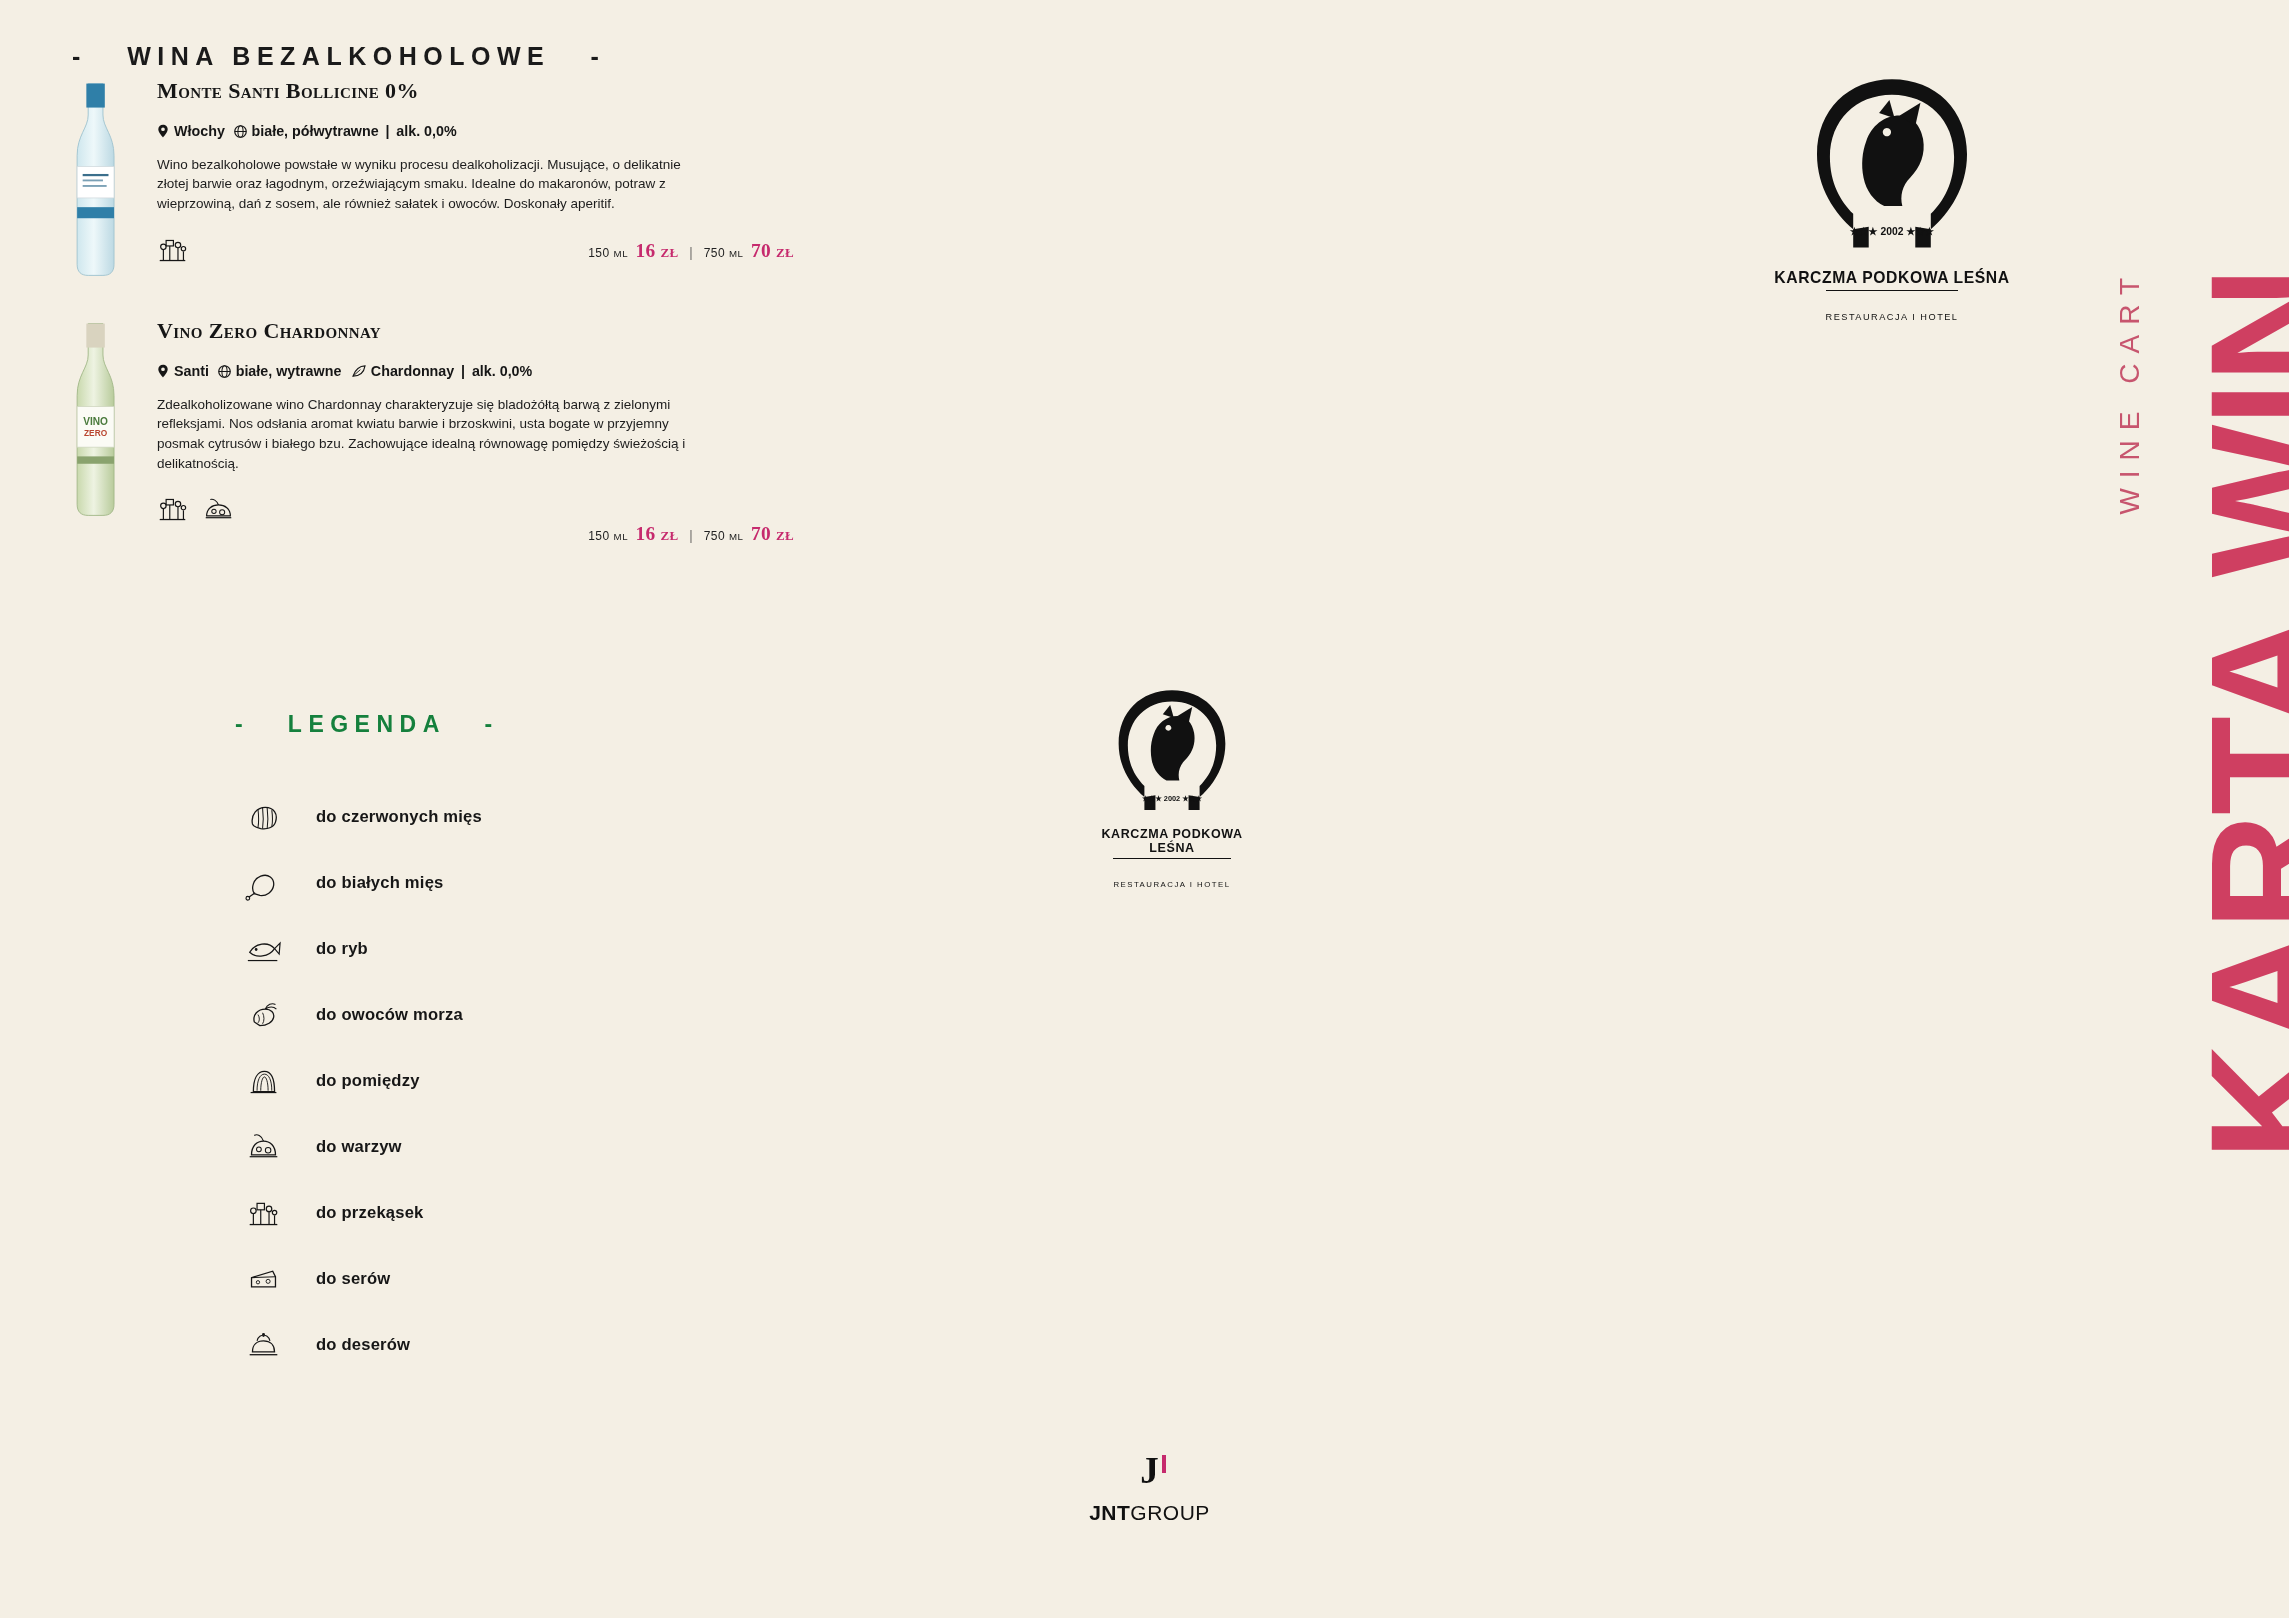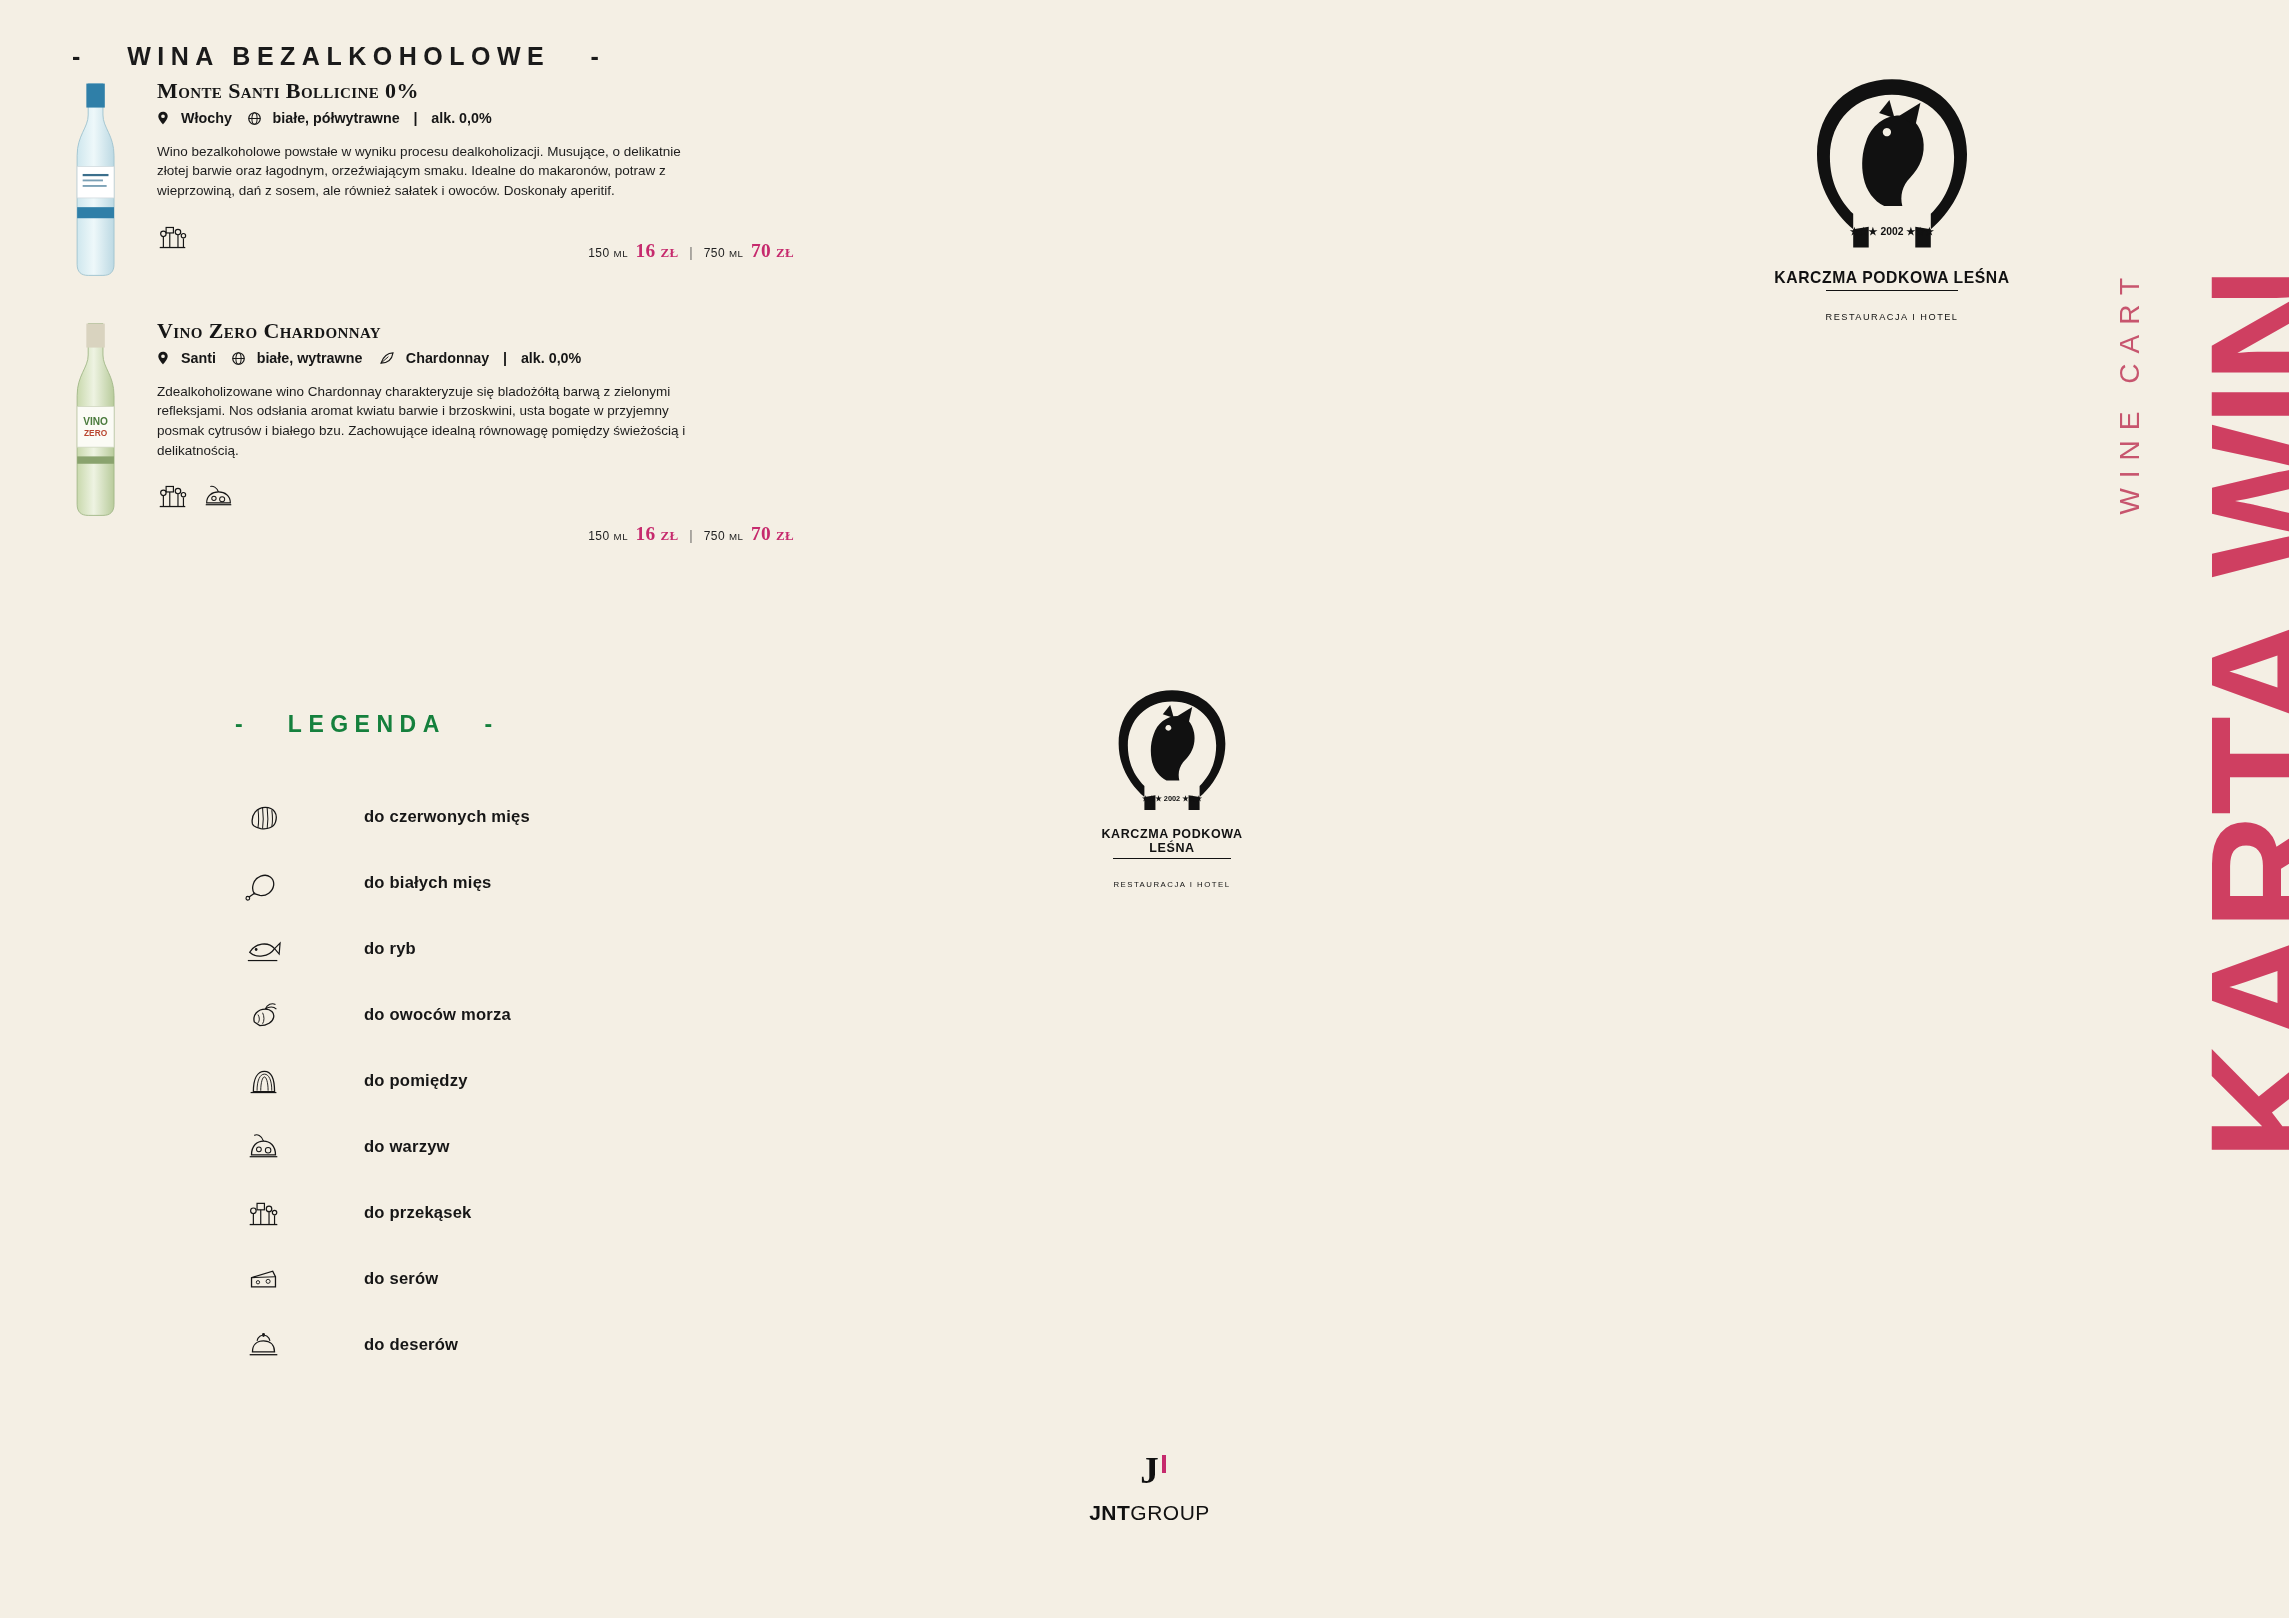--- a/index.html
+++ b/index.html
@@ -35,27 +35,27 @@
   .wine-name {
     font-size: 22px;
     font-weight: bold;
     letter-spacing: 0.4px;
     color: #161616;
     font-variant: small-caps;
     text-transform: capitalize;
     font-family: "Liberation Serif", serif;
   }
   .wine-meta {
-    margin-top: 6px;
+    margin-top: 19px;
     font-size: 14.3px;
     font-weight: bold;
     color: #161616;
     display: flex;
     align-items: center;
-    gap: 12px;
+    gap: 5px;
     flex-wrap: nowrap;
   }
   .wine-meta .sep { font-weight: bold; margin: 0 1.8px; }
   .wine-desc {
     margin-top: 15.7px;
     font-size: 13.5px;
     line-height: 1.46;
     color: #1d1d1d;
     max-width: 535px;
   }
@@ -74,21 +74,21 @@
 
   
   .legend-head {
     position: absolute;
     left: 235px; top: 711px;
     font-size: 23px; font-weight: bold;
     letter-spacing: 6.5px;
     color: #15803d;
   }
   .legend-list { position: absolute; left: 231px; top: 784px; width: 461px; }
-  .legend-item { display: flex; align-items: center; height: 66px; gap: 48px; }
+  .legend-item { display: flex; align-items: center; height: 66px; }
   .legend-item .li-icon { width: 65px; display: flex; justify-content: center; align-items: center; }
   .legend-item .li-label { font-size: 16.6px; font-weight: bold; color: #161616; margin-left: 20px; letter-spacing: 0.2px; }
 
   
   .center-logo { position: absolute; left: 1089px; top: 683px; width: 166px; text-align: center; }
   .logo-name { font-size: 12.5px; font-weight: bold; letter-spacing: 0.6px; color: #111; margin-top: 5.5px; }
   .logo-sub { font-size: 7.8px; letter-spacing: 1.5px; color: #111; margin-top: 3.7px; padding-top: 21px; border-top: 1.4px solid #111; display: inline-block; }
 
   
   .jnt { position: absolute; text-align: center; width: 185px; }

